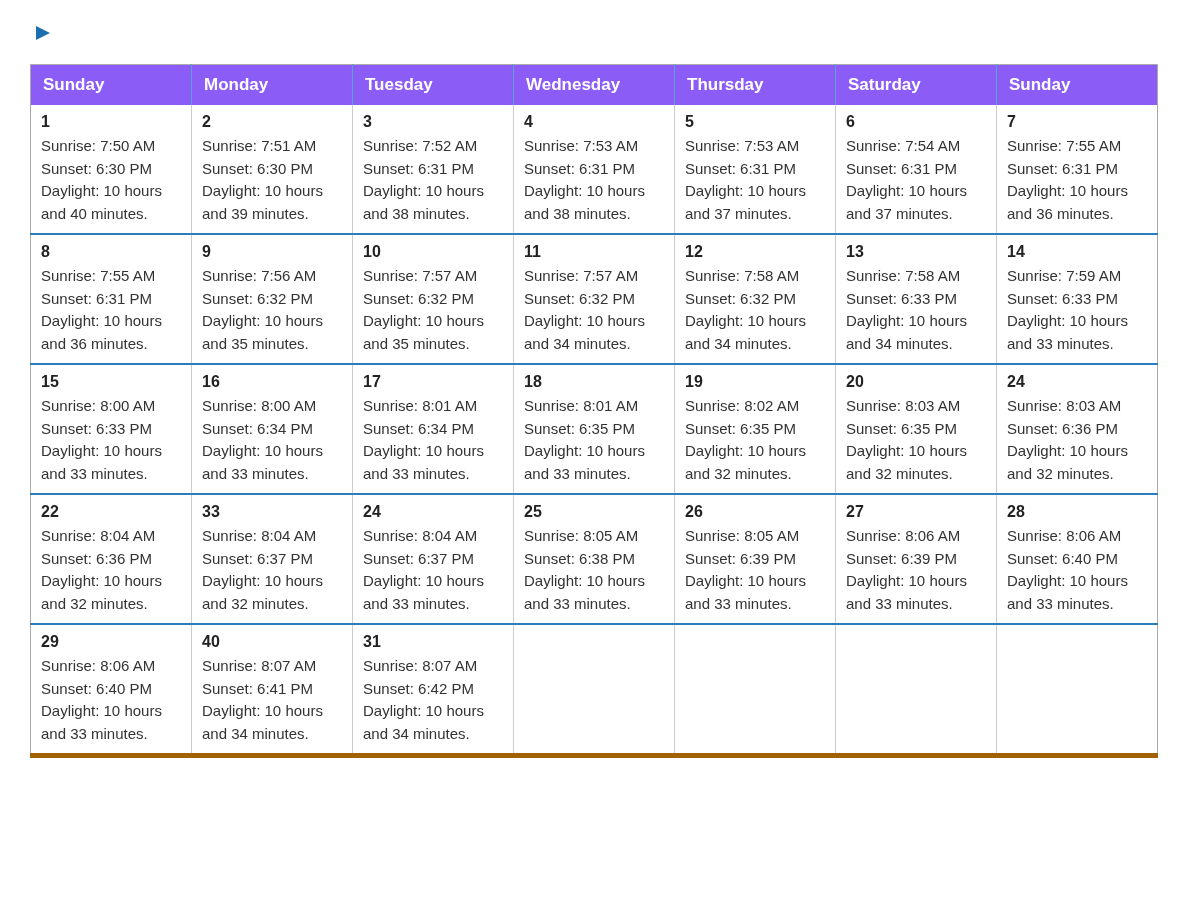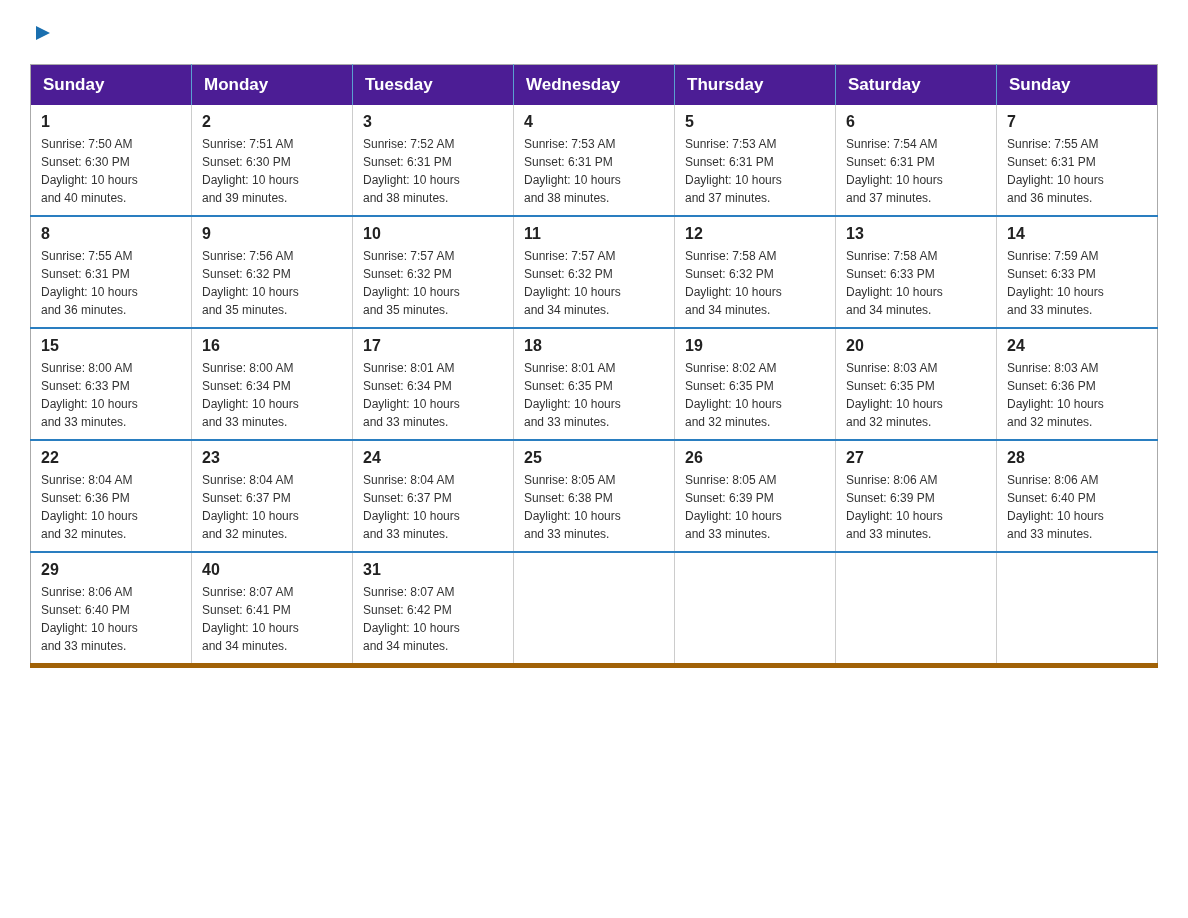--- a/index.html
+++ b/index.html
@@ -34,21 +34,21 @@
       font-size: 22px;
       color: #444;
       margin-top: 4px;
     }
     .calendar-table {
       width: 100%;
       border-collapse: collapse;
       border: 1px solid #aaa;
     }
     .calendar-table thead tr th {
-      background-color: #4c1d95;
+      background-color: #8b5cf6;
       color: #fff;
       font-size: 17px;
       font-weight: bold;
       padding: 10px 12px;
       text-align: left;
       border-right: 1px solid #5aa0d0;
     }
     .calendar-table thead tr th:last-child {
       border-right: none;
     }
@@ -70,21 +70,21 @@
       border-bottom: 5px solid #a16207;
     }
     .day-number {
       font-size: 16px;
       font-weight: bold;
       color: #222;
       margin-bottom: 4px;
       display: block;
     }
     .day-info {
-      font-size: 12px;
+      font-size: 15px;
       color: #333;
       line-height: 1.5;
     }
     .empty-cell {
       background: #fff;
     }
     .logo-row {
       display: flex;
       align-items: center;
     }
@@ -212,21 +212,21 @@
           <span class="day-number">24</span>
           <div class="day-info">Sunrise: 8:03 AM<br>Sunset: 6:36 PM<br>Daylight: 10 hours<br>and 32 minutes.</div>
         </td>
       </tr>
       <tr>
         <td>
           <span class="day-number">22</span>
           <div class="day-info">Sunrise: 8:04 AM<br>Sunset: 6:36 PM<br>Daylight: 10 hours<br>and 32 minutes.</div>
         </td>
         <td>
-          <span class="day-number">23</span>
+          <span class="day-number">33</span>
           <div class="day-info">Sunrise: 8:04 AM<br>Sunset: 6:37 PM<br>Daylight: 10 hours<br>and 32 minutes.</div>
         </td>
         <td>
           <span class="day-number">24</span>
           <div class="day-info">Sunrise: 8:04 AM<br>Sunset: 6:37 PM<br>Daylight: 10 hours<br>and 33 minutes.</div>
         </td>
         <td>
           <span class="day-number">25</span>
           <div class="day-info">Sunrise: 8:05 AM<br>Sunset: 6:38 PM<br>Daylight: 10 hours<br>and 33 minutes.</div>
         </td>

